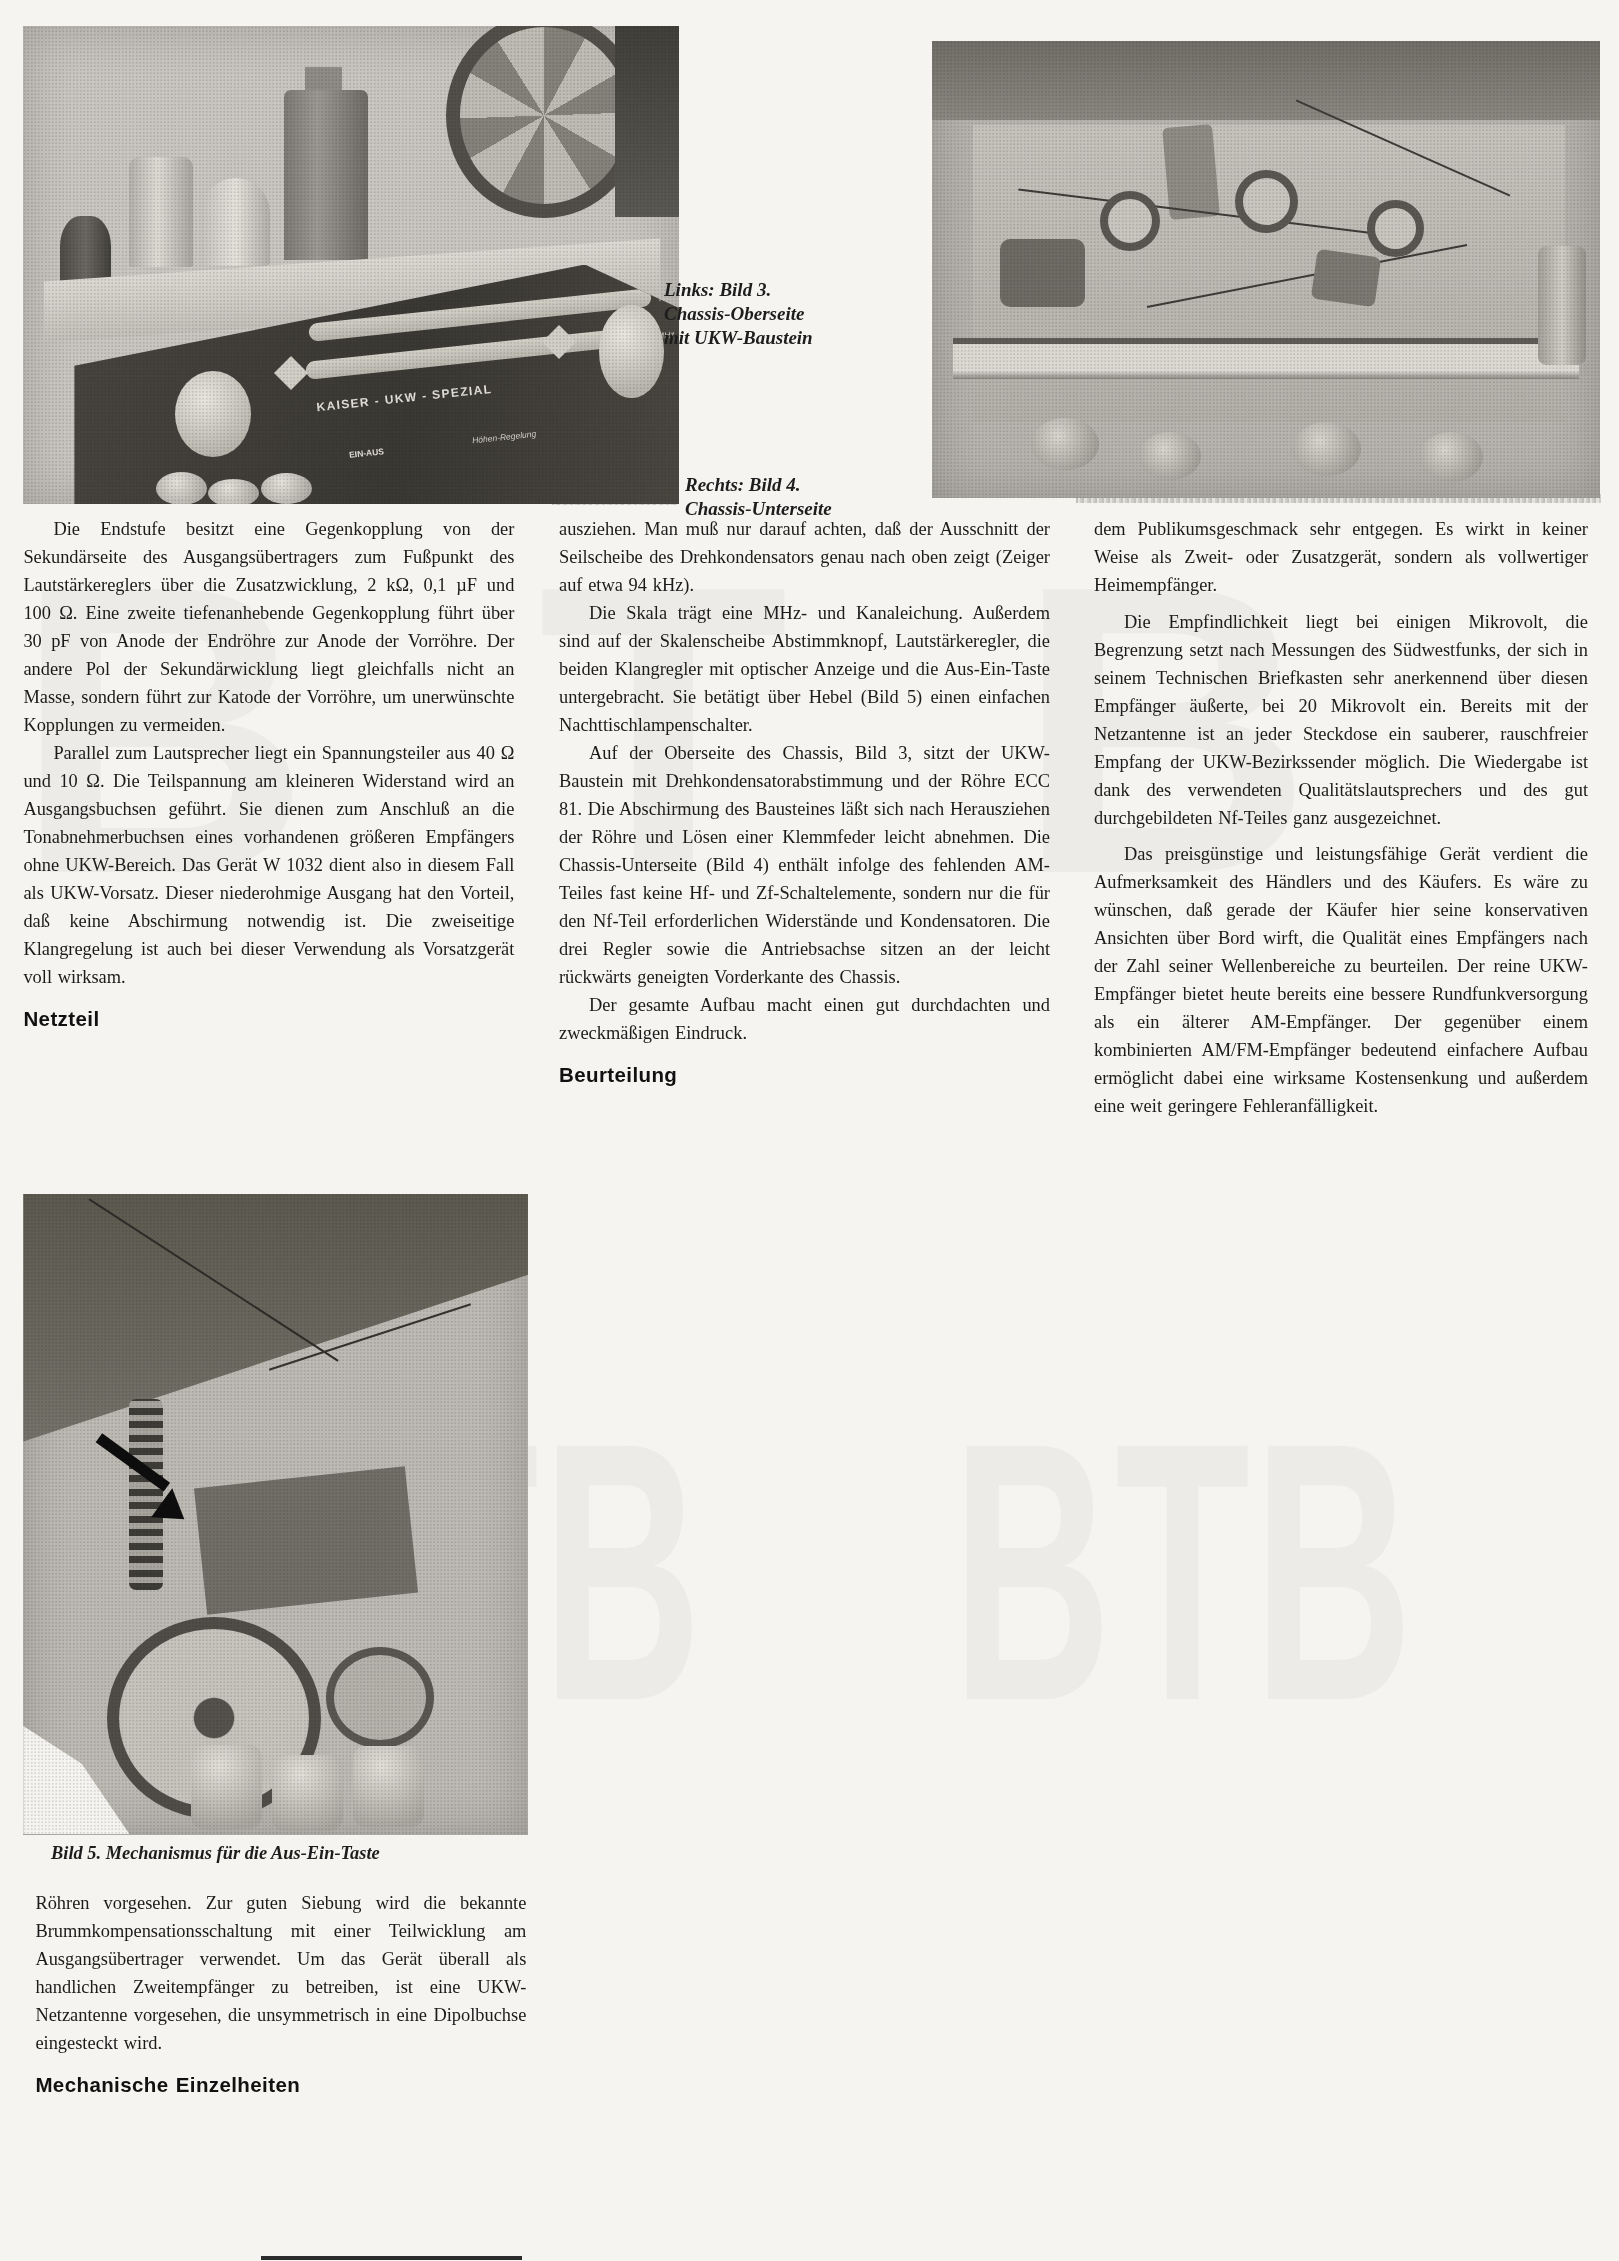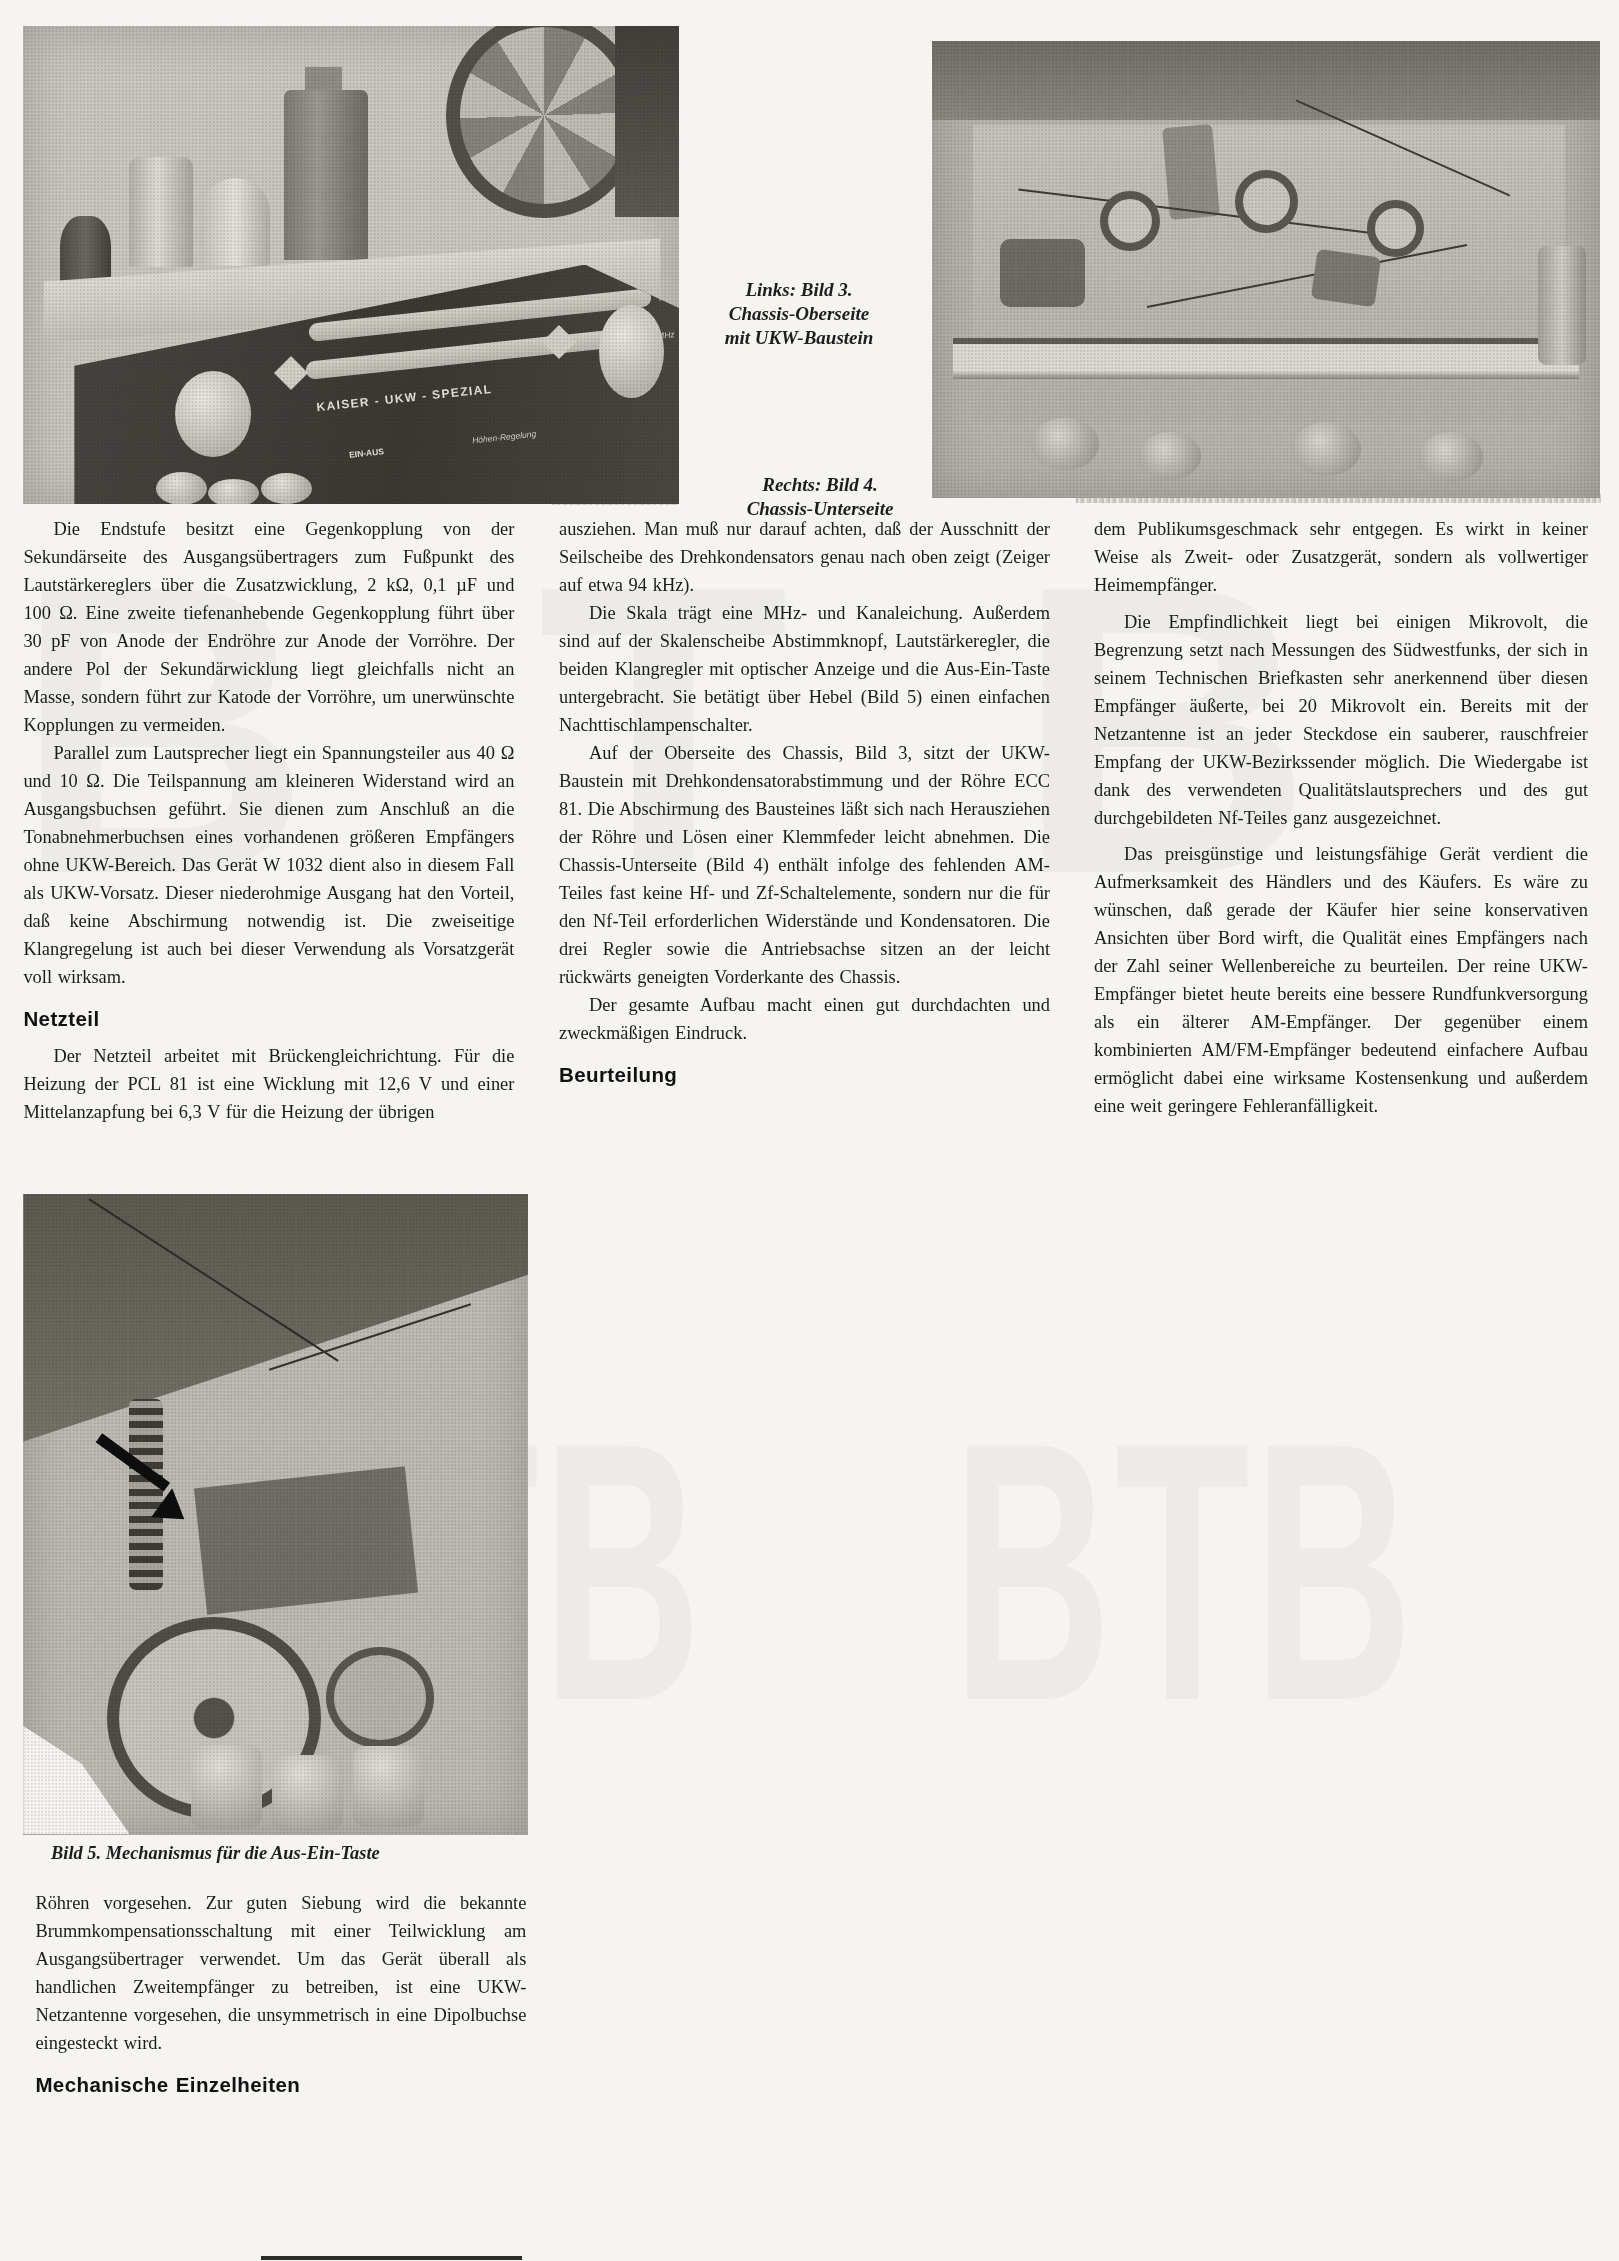--- a/index.html
+++ b/index.html
@@ -110,21 +110,21 @@
   .p3-knob{border-radius:12.7px;background:radial-gradient(circle at 40% 25%,#e2dfd8,#a9a69f 85%);}
   .p3-n1{left:168px;top:551px;width:71px;height:84px;}
   .p3-n2{left:249px;top:561px;width:71px;height:76px;}
   .p3-n3{left:330px;top:552px;width:71px;height:81px;}
   .p3-cut{left:0;top:532px;width:106px;height:108px;background:#f5f4f1;
     clip-path:polygon(0 0,55% 35%,100% 100%,0 100%);}
   .p3-wire1{left:42px;top:85px;width:297px;height:2.1px;background:#2e2c28;transform:rotate(33deg);}
   .p3-wire2{left:241px;top:142px;width:212px;height:2.1px;background:#35332e;transform:rotate(-18deg);}
   
   .caption{position:absolute;z-index:3;font-style:italic;font-weight:700;
-    font-size:19px;line-height:24px;text-align:center;color:#1d1d1d;}
+    font-size:19px;line-height:24px;text-align:left;color:#1d1d1d;}
   #caption-bild3{left:664px;top:278px;width:270px;}
   #caption-bild4{left:685px;top:436px;width:270px;margin-top:37px;}
   #caption-bild5{left:51px;top:1841px;width:476px;text-align:left;font-size:18.4px;}
   
   .col{position:absolute;z-index:1;width:491px;font-size:18.4px;line-height:28px;
     text-align:justify;word-spacing:1.1px;}
   #col-left{left:23.4px;top:515px;}
   #col-middle{left:559px;top:515px;}
   #col-right{left:1094px;top:515px;width:494px;}
   #col-bottom{left:23.4px;top:1889px;margin-left:12px;}
@@ -205,21 +205,20 @@
   <div>Chassis-Unterseite</div>
 </div>
 
 <div class="scan-strip" id="strip-mid"></div>
 <div class="scan-strip" id="strip-right"></div>
 
 <div class="col" id="col-left">
   <p class="indent">Die Endstufe besitzt eine Gegenkopplung von der Sekundärseite des Ausgangsübertragers zum Fußpunkt des Lautstärkereglers über die Zusatzwicklung, 2 kΩ, 0,1 µF und 100 Ω. Eine zweite tiefenanhebende Gegenkopplung führt über 30 pF von Anode der Endröhre zur Anode der Vorröhre. Der andere Pol der Sekundärwicklung liegt gleichfalls nicht an Masse, sondern führt zur Katode der Vorröhre, um unerwünschte Kopplungen zu vermeiden.</p>
   <p class="indent">Parallel zum Lautsprecher liegt ein Spannungsteiler aus 40 Ω und 10 Ω. Die Teilspannung am kleineren Widerstand wird an Ausgangsbuchsen geführt. Sie dienen zum Anschluß an die Tonabnehmerbuchsen eines vorhandenen größeren Empfängers ohne UKW-Bereich. Das Gerät W 1032 dient also in diesem Fall als UKW-Vorsatz. Dieser niederohmige Ausgang hat den Vorteil, daß keine Abschirmung notwendig ist. Die zweiseitige Klangregelung ist auch bei dieser Verwendung als Vorsatzgerät voll wirksam.</p>
   <h3>Netzteil</h3>
-  <p class="indent">Der Netzteil arbeitet mit Brückengleichrichtung. Für die Heizung der PCL 81 ist eine Wicklung mit 12,6 V und einer Mittelanzapfung bei 6,3 V für die Heizung der übrigen</p>
 </div>
 
 <div class="col" id="col-middle">
   <p>ausziehen. Man muß nur darauf achten, daß der Ausschnitt der Seilscheibe des Drehkondensators genau nach oben zeigt (Zeiger auf etwa 94 kHz).</p>
   <p class="indent">Die Skala trägt eine MHz- und Kanaleichung. Außerdem sind auf der Skalenscheibe Abstimmknopf, Lautstärkeregler, die beiden Klangregler mit optischer Anzeige und die Aus-Ein-Taste untergebracht. Sie betätigt über Hebel (Bild 5) einen einfachen Nachttischlampenschalter.</p>
   <p class="indent">Auf der Oberseite des Chassis, Bild 3, sitzt der UKW-Baustein mit Drehkondensatorabstimmung und der Röhre ECC 81. Die Abschirmung des Bausteines läßt sich nach Herausziehen der Röhre und Lösen einer Klemmfeder leicht abnehmen. Die Chassis-Unterseite (Bild 4) enthält infolge des fehlenden AM-Teiles fast keine Hf- und Zf-Schaltelemente, sondern nur die für den Nf-Teil erforderlichen Widerstände und Kondensatoren. Die drei Regler sowie die Antriebsachse sitzen an der leicht rückwärts geneigten Vorderkante des Chassis.</p>
   <p class="indent">Der gesamte Aufbau macht einen gut durchdachten und zweckmäßigen Eindruck.</p>
   <h3>Beurteilung</h3>
 </div>
 

